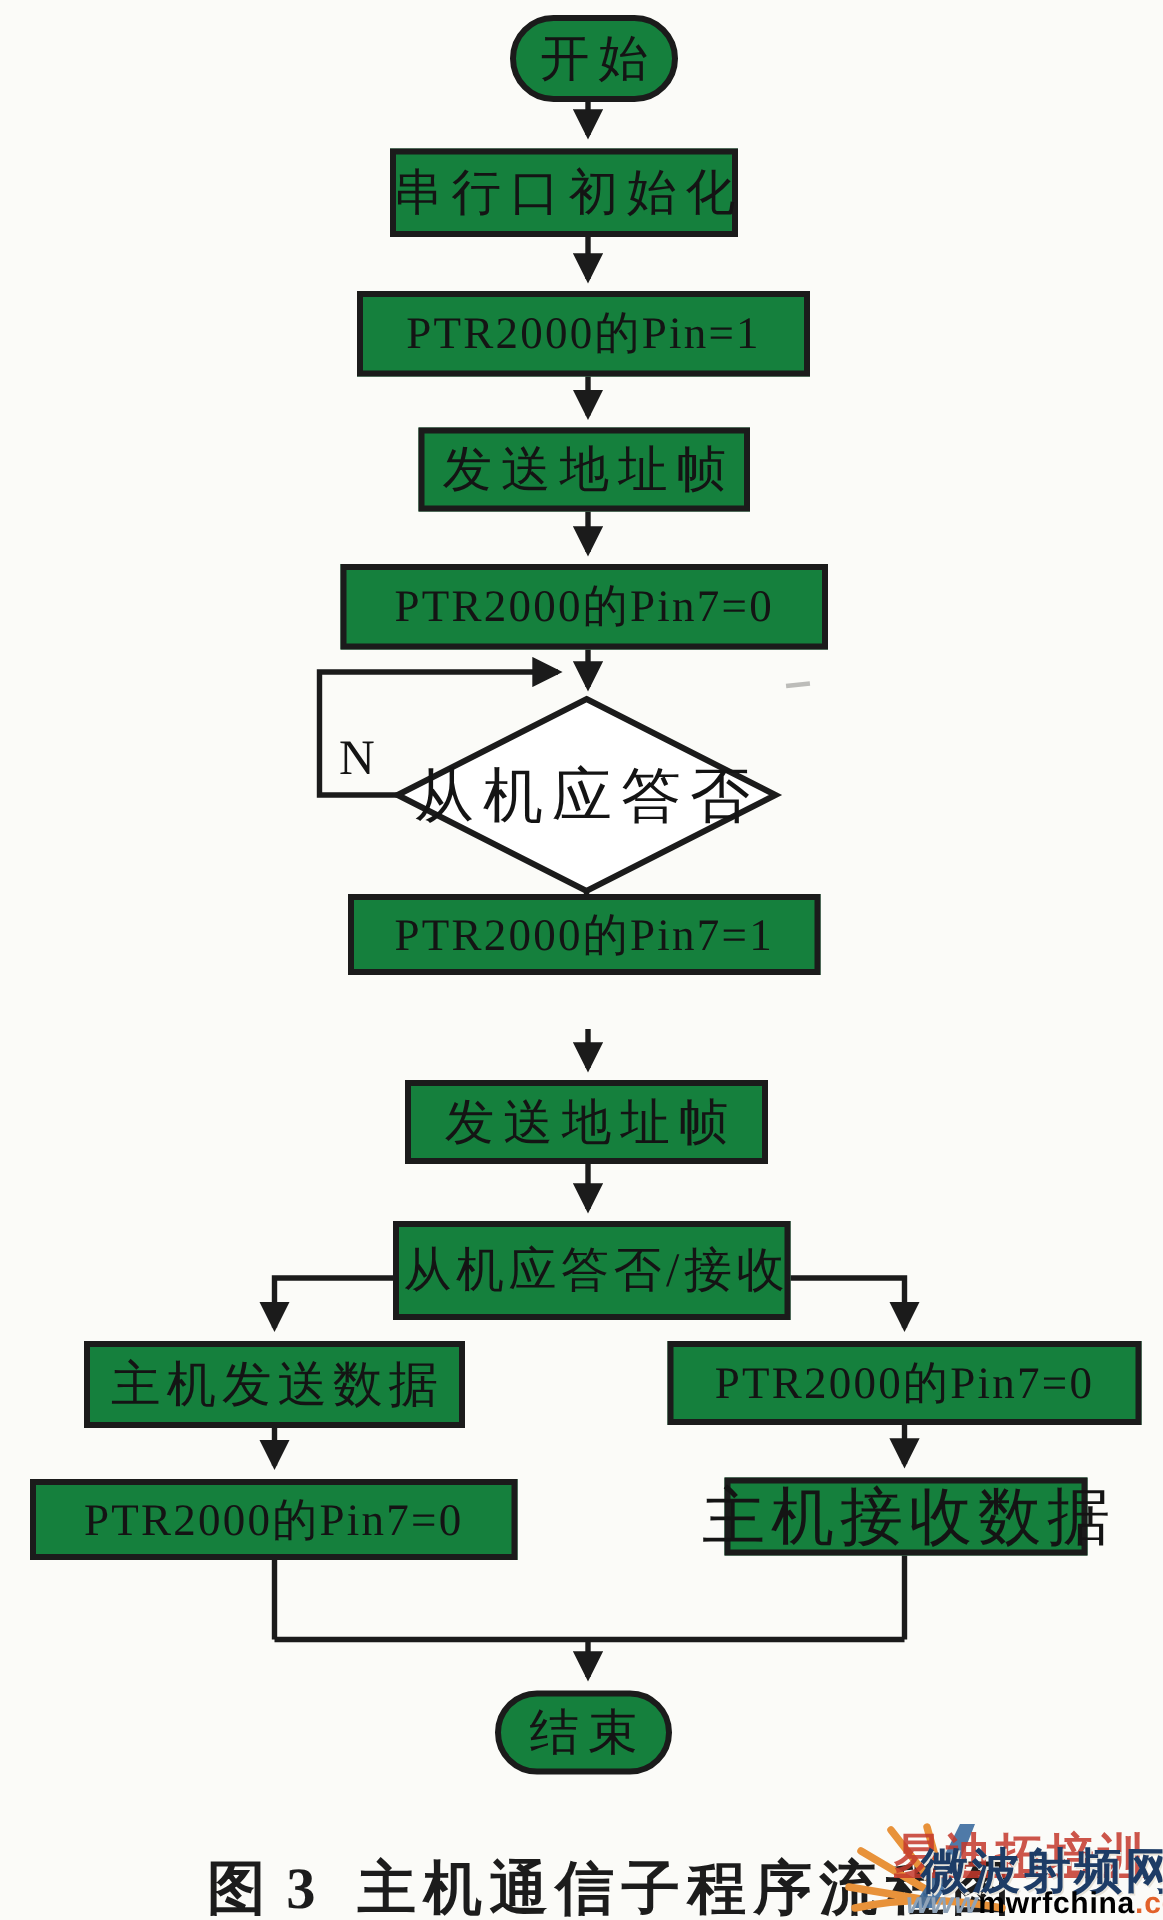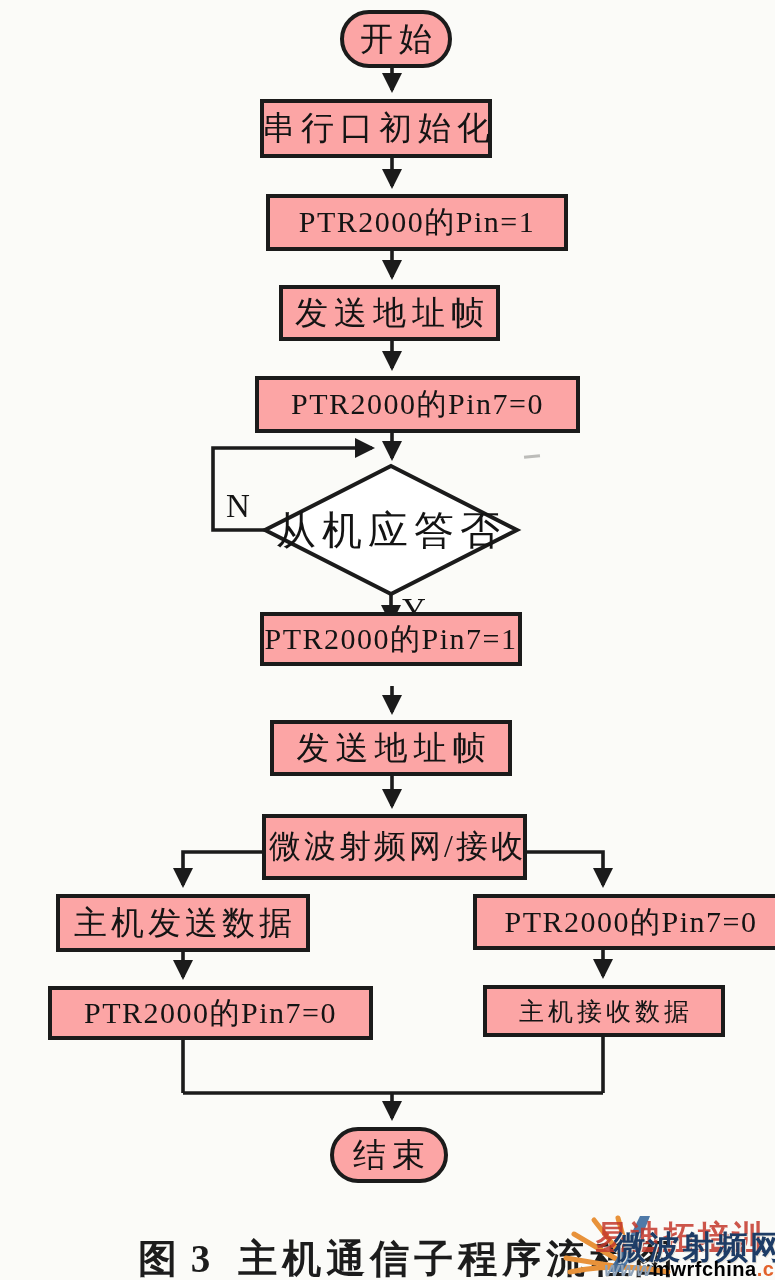--- a/index.html
+++ b/index.html
@@ -5,28 +5,28 @@
   html,body{margin:0;padding:0;}
   body{
     width:775px;height:1280px;background:#fbfbf8;
     font-family:"Liberation Serif","DejaVu Serif",serif;
     position:relative;overflow:hidden;
   }
   .stage{position:absolute;left:0;top:0;width:775px;height:1280px;}
   svg.wires{position:absolute;left:0;top:0;z-index:1;}
   .node{
     position:absolute;z-index:2;box-sizing:border-box;
-    background:#fca5a5;border:4px solid #1b1b1b;
+    background:#15803d;border:4px solid #1b1b1b;
     display:flex;align-items:center;justify-content:center;
     color:#141414;white-space:nowrap;
   }
   .terminal{border-radius:29px;font-size:33px;letter-spacing:6px;padding-left:6px;}
   .proc-cn{font-size:33px;letter-spacing:6px;padding-left:6px;}
-  .proc-cn-sm{font-size:25px;letter-spacing:4px;padding-left:4px;}
-  .proc-code{font-size:30px;letter-spacing:1.5px;margin-left:28px;}
+  .proc-cn-sm{font-size:42px;letter-spacing:4px;padding-left:4px;}
+  .proc-code{font-size:30px;letter-spacing:1.5px;}
   .diamond-label{
     position:absolute;z-index:2;color:#141414;font-size:40px;letter-spacing:6px;
     display:flex;align-items:center;justify-content:center;white-space:nowrap;
   }
   .branch-label{position:absolute;z-index:2;font-size:33px;color:#141414;}
   .caption{
     position:absolute;left:138px;top:1232px;z-index:3;
     font-size:39px;font-weight:bold;color:#1c1c1c;letter-spacing:5px;white-space:nowrap;
   }
   .caption .prefix{margin-right:26px;letter-spacing:2px;}
@@ -97,25 +97,25 @@
 
   <div class="node proc-cn" style="left:279px;top:285px;width:221px;height:56px">发送地址帧</div>
 
   <div class="node proc-code" style="left:227px;top:376px;width:325px;height:57px">PTR2000的Pin7=0</div>
 
   <div class="diamond-label" style="left:281px;top:508px;width:220px;height:44px">从机应答否</div>
 
   <div class="branch-label" style="left:226px;top:488px">N</div>
   <div class="branch-label" style="left:402px;top:592px">Y</div>
 
-  <div class="node proc-code" style="left:232px;top:612px;width:262px;height:54px">PTR2000的Pin7=1</div>
+  <div class="node proc-code" style="left:232px;top:596px;width:315px;height:54px">PTR2000的Pin7=1</div>
 
   <div class="node proc-cn" style="left:270px;top:720px;width:242px;height:56px">发送地址帧</div>
 
-  <div class="node proc-cn" style="left:262px;top:814px;width:265px;height:66px;font-size:32px;letter-spacing:3px">微波射频网/接收</div>
+  <div class="node proc-cn" style="left:262px;top:814px;width:265px;height:66px;font-size:32px;letter-spacing:3px">从机应答否/接收</div>
 
   <div class="node proc-cn-sm" style="left:56px;top:894px;width:254px;height:58px;font-size:33px">主机发送数据</div>
 
   <div class="node proc-code" style="left:20px;top:986px;width:325px;height:54px">PTR2000的Pin7=0</div>
 
   <div class="node proc-code" style="left:445px;top:894px;width:316px;height:56px">PTR2000的Pin7=0</div>
 
   <div class="node proc-cn-sm" style="left:483px;top:985px;width:242px;height:52px">主机接收数据</div>
 
   <div class="node terminal" style="left:330px;top:1127px;width:118px;height:56px">结束</div>

